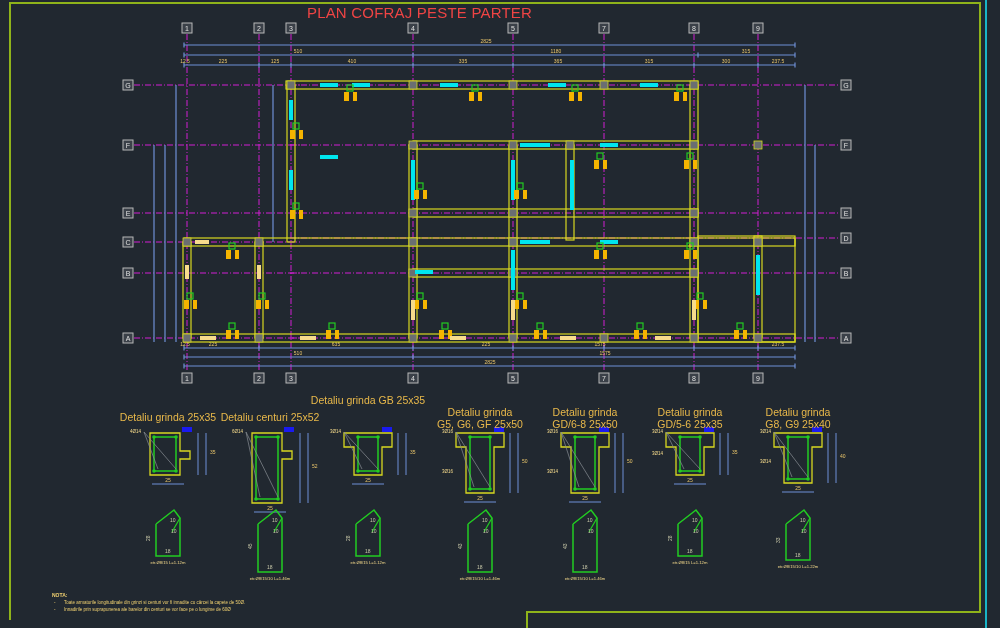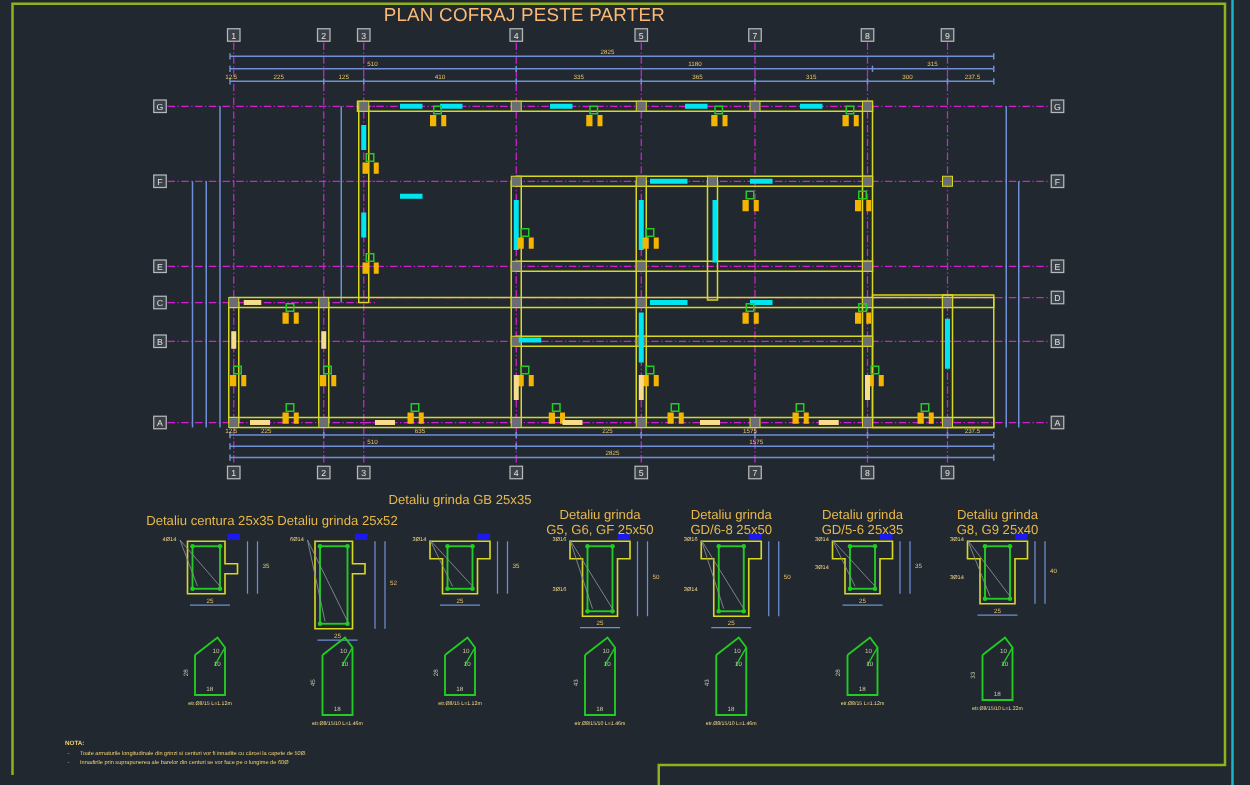--- a/index.html
+++ b/index.html
@@ -1,18 +1,18 @@
 <!DOCTYPE html>
 <html><head>
 <meta charset="utf-8">
 <style>
   html,body{margin:0;padding:0;background:#212830;}
   body{width:1000px;height:628px;overflow:hidden;position:relative;font-family:"Liberation Sans",sans-serif;}
   #canvas{position:absolute;left:0;top:0;width:1000px;height:628px;}
-  .title{position:absolute;left:0;width:839px;top:4px;text-align:center;color:#fdba74;font-size:15px;letter-spacing:0.2px;}
+  .title{position:absolute;left:0;width:839px;top:4px;text-align:center;color:#ef4444;font-size:15px;letter-spacing:0.2px;}
   .detail-title{position:absolute;color:#e8b84a;font-size:10.5px;text-align:center;line-height:12px;white-space:pre;}
   .notes{position:absolute;left:52px;top:592px;color:#f0d070;font-size:4.5px;line-height:7px;}
   .notes .hdr{font-weight:bold;font-size:5px;}
   .notes .ln{padding-left:12px;}
   .notes .ln:before{content:"-";position:absolute;margin-left:-10px;}
 </style>
 </head>
 <body>
 
 <svg id="canvas" viewBox="0 0 1000 628" xmlns="http://www.w3.org/2000/svg">
@@ -563,22 +563,22 @@
         <text x="778" y="541" font-size="5" fill="#c8c8a8" font-family="Liberation Sans, sans-serif" transform="rotate(-90 780 541)">33</text>
         <text x="795" y="557" font-size="5" fill="#c8c8a8" font-family="Liberation Sans, sans-serif">18</text>
         <text x="798" y="568" font-size="4.2" text-anchor="middle" fill="#f7dc8c" font-family="Liberation Sans, sans-serif">etr.Ø8/15/10 L=1.22m</text>
       </g>
     </g>
 </svg>
 
 <div class="title">PLAN COFRAJ PESTE PARTER</div>
 
 <div id="detail-titles">
-    <div class="detail-title" style="left: 103px; width: 130px; top: 411px;">Detaliu centura 25x35</div>
-    <div class="detail-title" style="left: 205px; width: 130px; top: 411px;">Detaliu grinda 25x52</div>
+    <div class="detail-title" style="left: 103px; width: 130px; top: 411px;">Detaliu grinda 25x35</div>
+    <div class="detail-title" style="left: 205px; width: 130px; top: 411px;">Detaliu centuri 25x52</div>
     <div class="detail-title" style="left: 303px; width: 130px; top: 394px;">Detaliu grinda GB 25x35</div>
     <div class="detail-title" style="left: 415px; width: 130px; top: 406px;">Detaliu grinda
 G5, G6, GF 25x50</div>
     <div class="detail-title" style="left: 520px; width: 130px; top: 406px;">Detaliu grinda
 GD/6-8 25x50</div>
     <div class="detail-title" style="left: 625px; width: 130px; top: 406px;">Detaliu grinda
 GD/5-6 25x35</div>
     <div class="detail-title" style="left: 733px; width: 130px; top: 406px;">Detaliu grinda
 G8, G9 25x40</div>
   </div>

